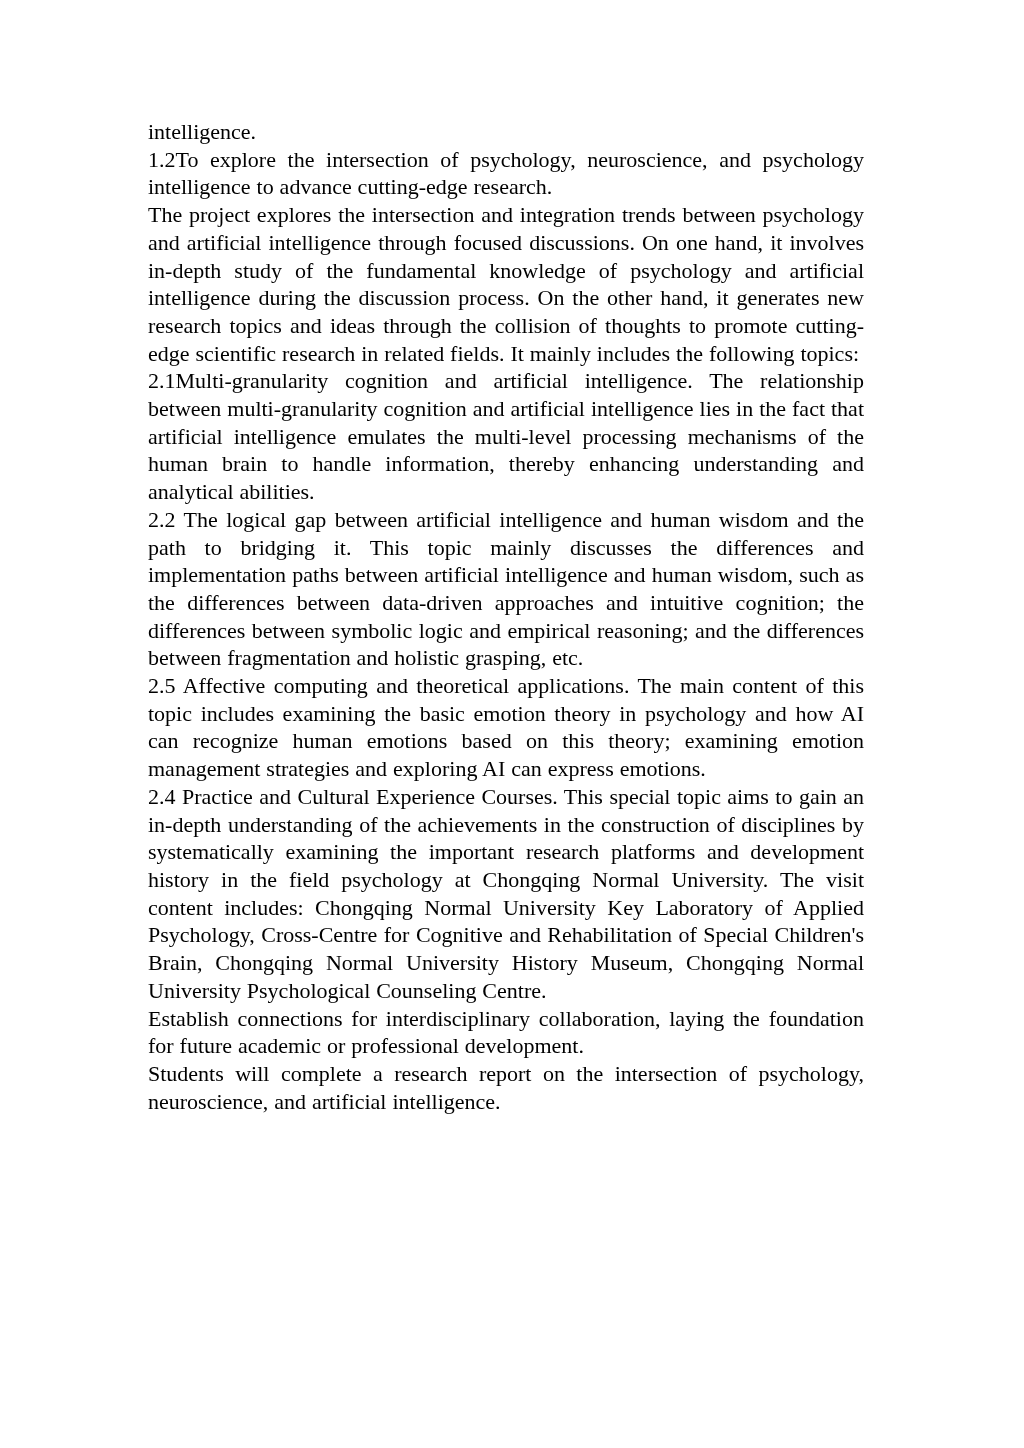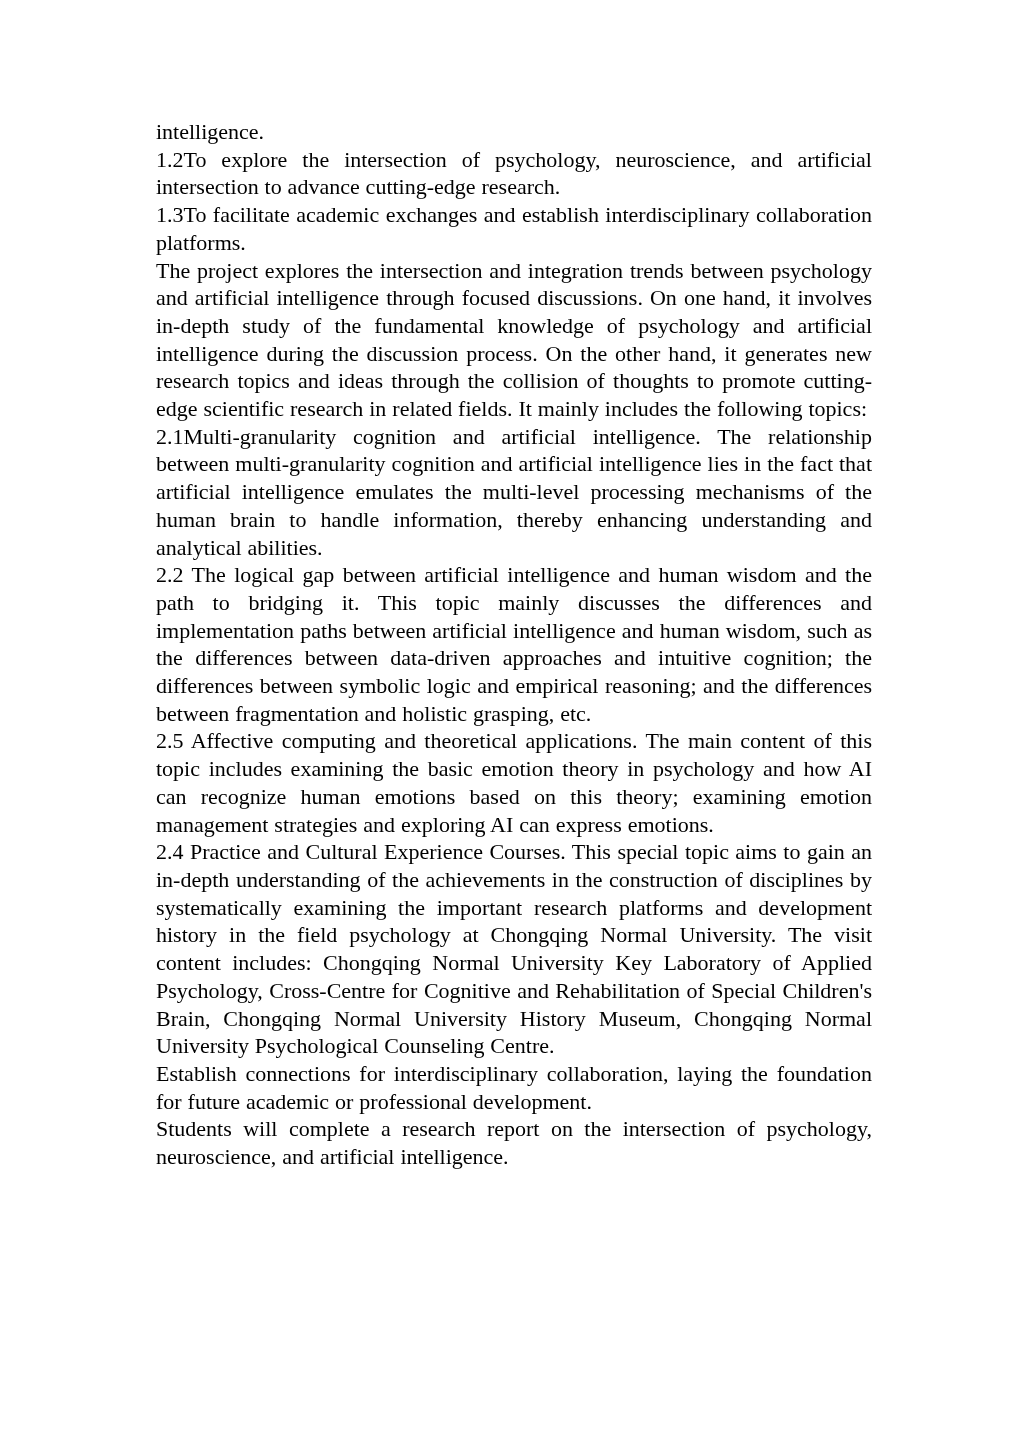--- a/index.html
+++ b/index.html
@@ -9,21 +9,21 @@
   }
   .page {
     position: relative;
     width: 1024px;
     height: 1448px;
     background: #ffffff;
     overflow: hidden;
   }
   .content {
     position: absolute;
-    left: 156px;
+    left: 148px;
     top: 118px;
     width: 716px;
   }
   .content p {
     margin: 0;
     padding: 0;
     font-family: "Liberation Serif", serif;
     font-size: 22px;
     line-height: 27.7px;
     color: #000000;
@@ -31,22 +31,21 @@
     text-justify: inter-word;
     word-spacing: 0.02em;
   }
 </style>
 </head>
 <body>
 
 <div class="page">
   <div class="content" id="paragraphs">
       <p>intelligence.</p>
-      <p>1.2To explore the intersection of psychology, neuroscience, and artificial intersection to advance cutting-edge research.</p>
-      <p>1.3To facilitate academic exchanges and establish interdisciplinary collaboration platforms.</p>
+      <p>1.2To explore the intersection of psychology, neuroscience, and psychology intelligence to advance cutting-edge research.</p>
       <p>The project explores the intersection and integration trends between psychology and artificial intelligence through focused discussions. On one hand, it involves in-depth study of the fundamental knowledge of psychology and artificial intelligence during the discussion process. On the other hand, it generates new research topics and ideas through the collision of thoughts to promote cutting-edge scientific research in related fields. It mainly includes the following topics:</p>
       <p>2.1Multi-granularity cognition and artificial intelligence. The relationship between multi-granularity cognition and artificial intelligence lies in the fact that artificial intelligence emulates the multi-level processing mechanisms of the human brain to handle information, thereby enhancing understanding and analytical abilities.</p>
       <p>2.2 The logical gap between artificial intelligence and human wisdom and the path to bridging it. This topic mainly discusses the differences and implementation paths between artificial intelligence and human wisdom, such as the differences between data-driven approaches and intuitive cognition; the differences between symbolic logic and empirical reasoning; and the differences between fragmentation and holistic grasping, etc.</p>
       <p>2.5 Affective computing and theoretical applications. The main content of this topic includes examining the basic emotion theory in psychology and how AI can recognize human emotions based on this theory; examining emotion management strategies and exploring AI can express emotions.</p>
       <p>2.4 Practice and Cultural Experience Courses. This special topic aims to gain an in-depth understanding of the achievements in the construction of disciplines by systematically examining the important research platforms and development history in the field psychology at Chongqing Normal University. The visit content includes: Chongqing Normal University Key Laboratory of Applied Psychology, Cross-Centre for Cognitive and Rehabilitation of Special Children's Brain, Chongqing Normal University History Museum, Chongqing Normal University Psychological Counseling Centre.</p>
       <p>Establish connections for interdisciplinary collaboration, laying the foundation for future academic or professional development.</p>
       <p>Students will complete a research report on the intersection of psychology, neuroscience, and artificial intelligence.</p>
     </div>
 </div>
 

